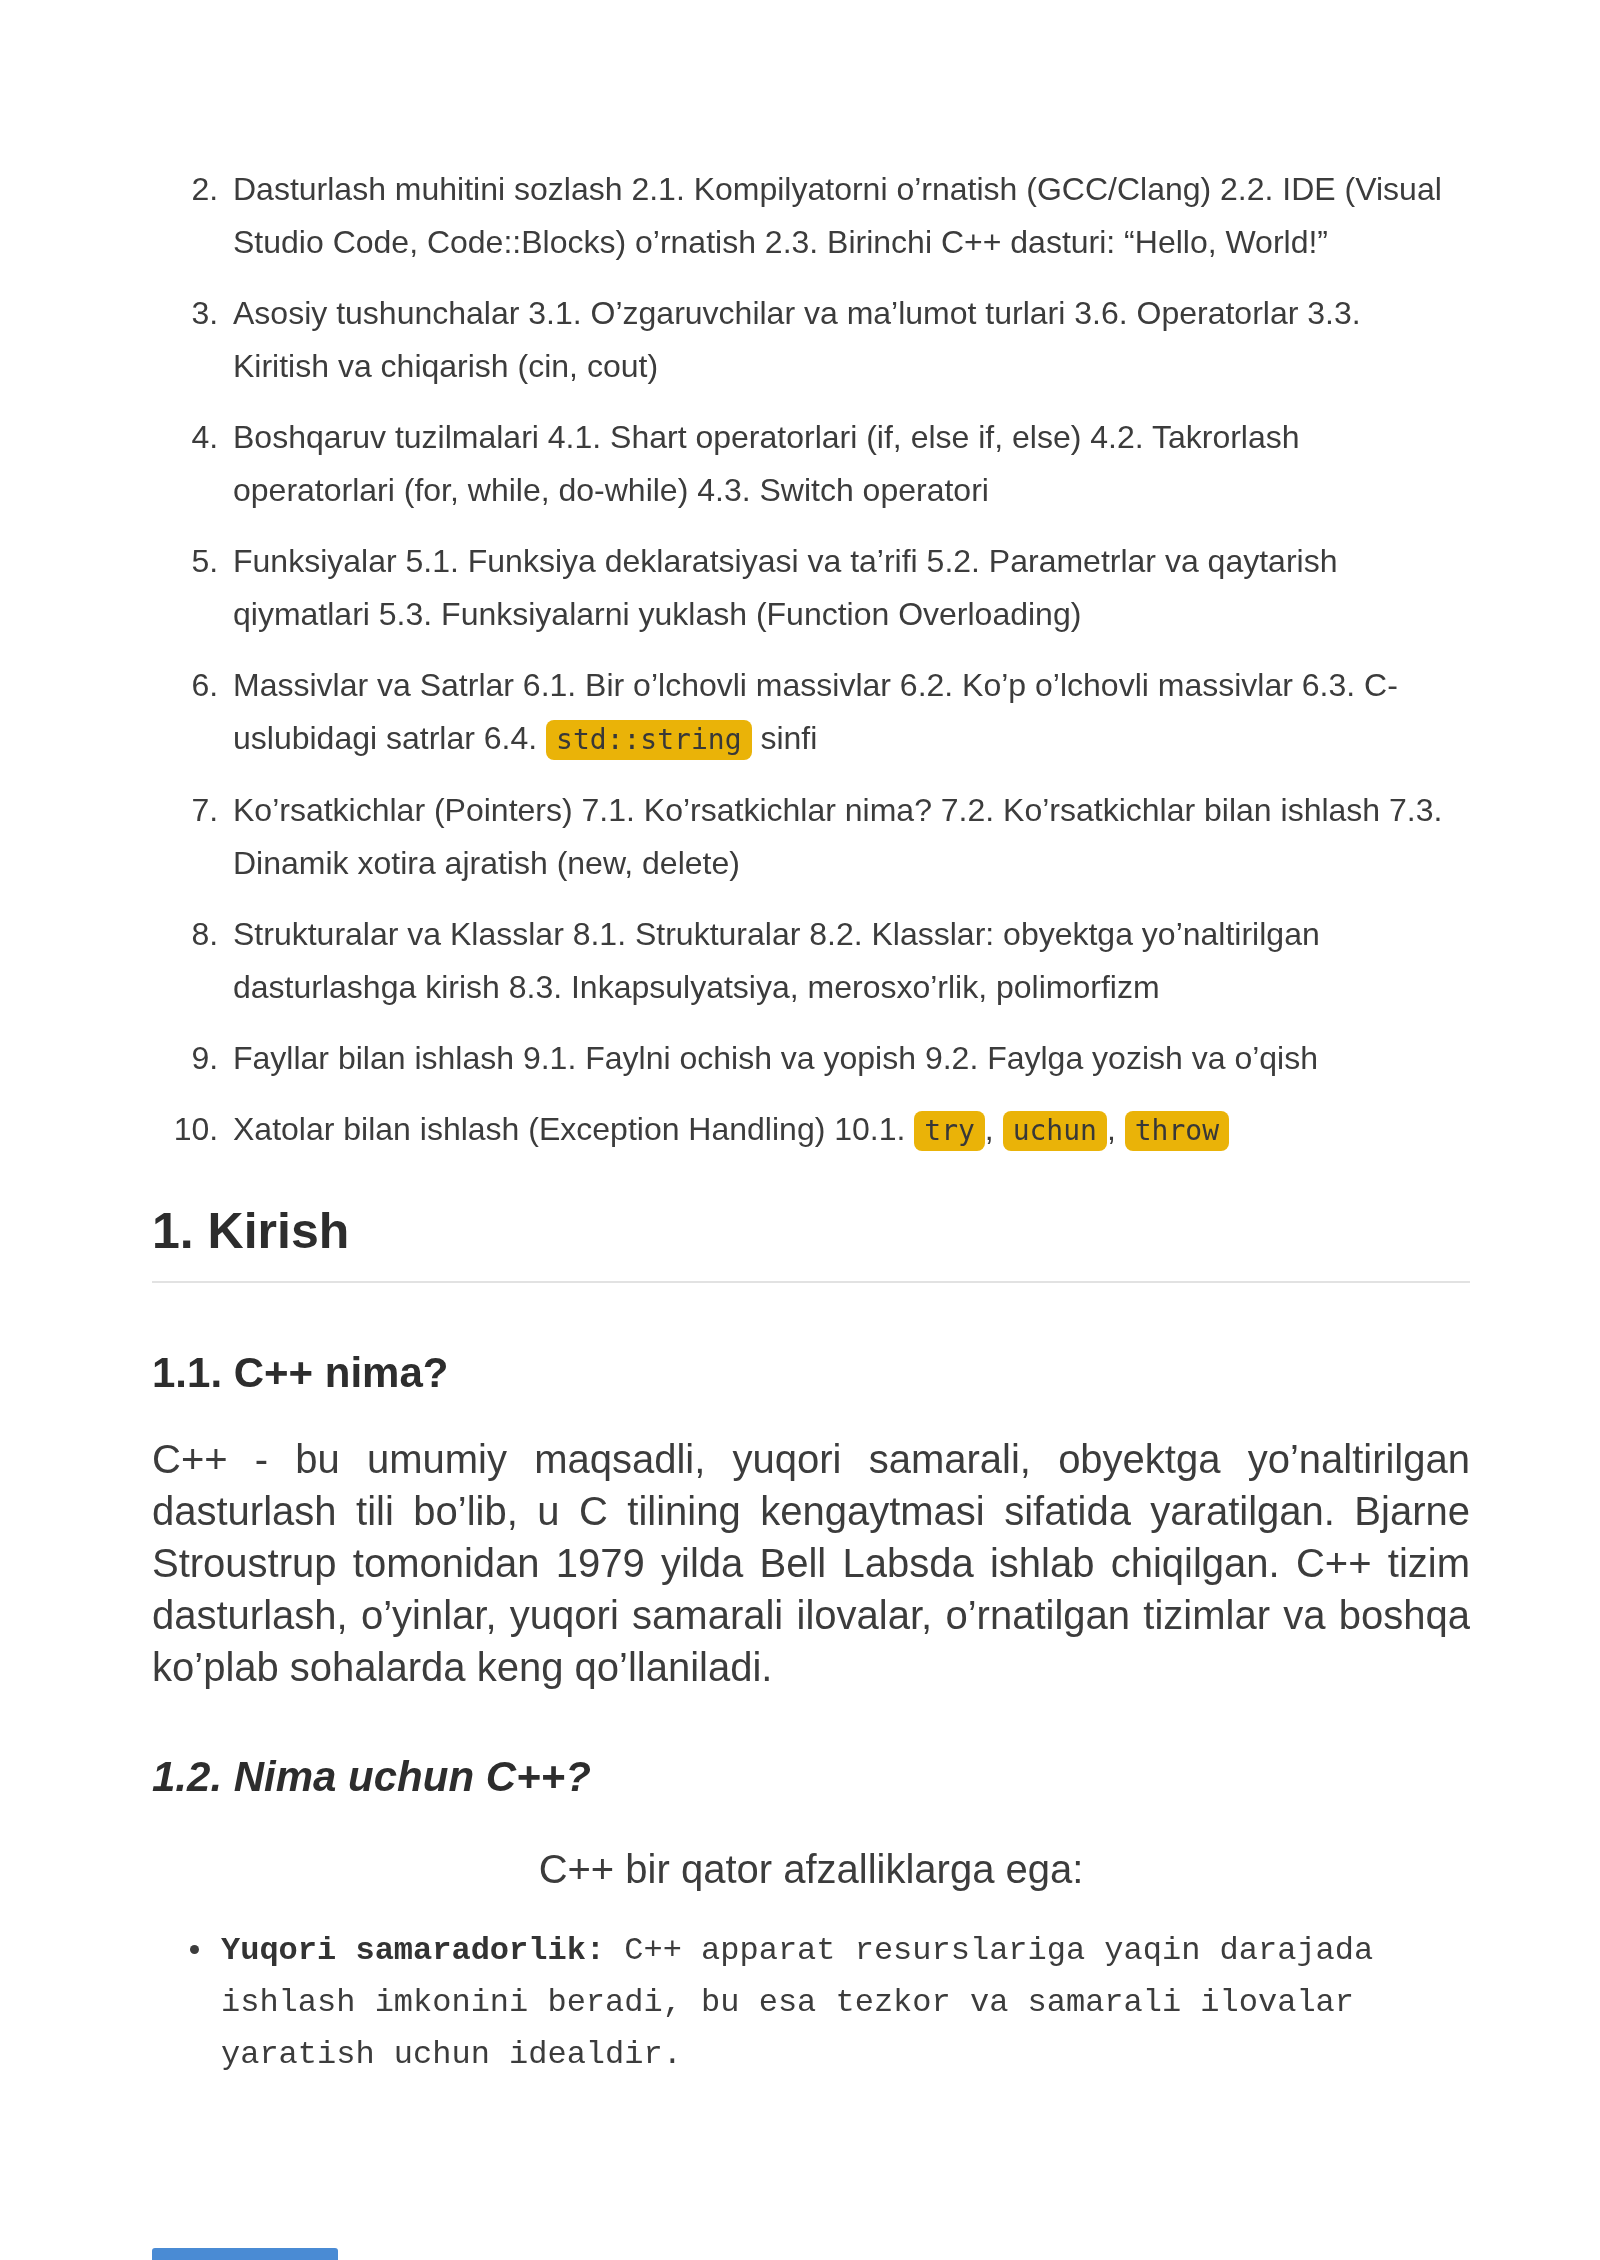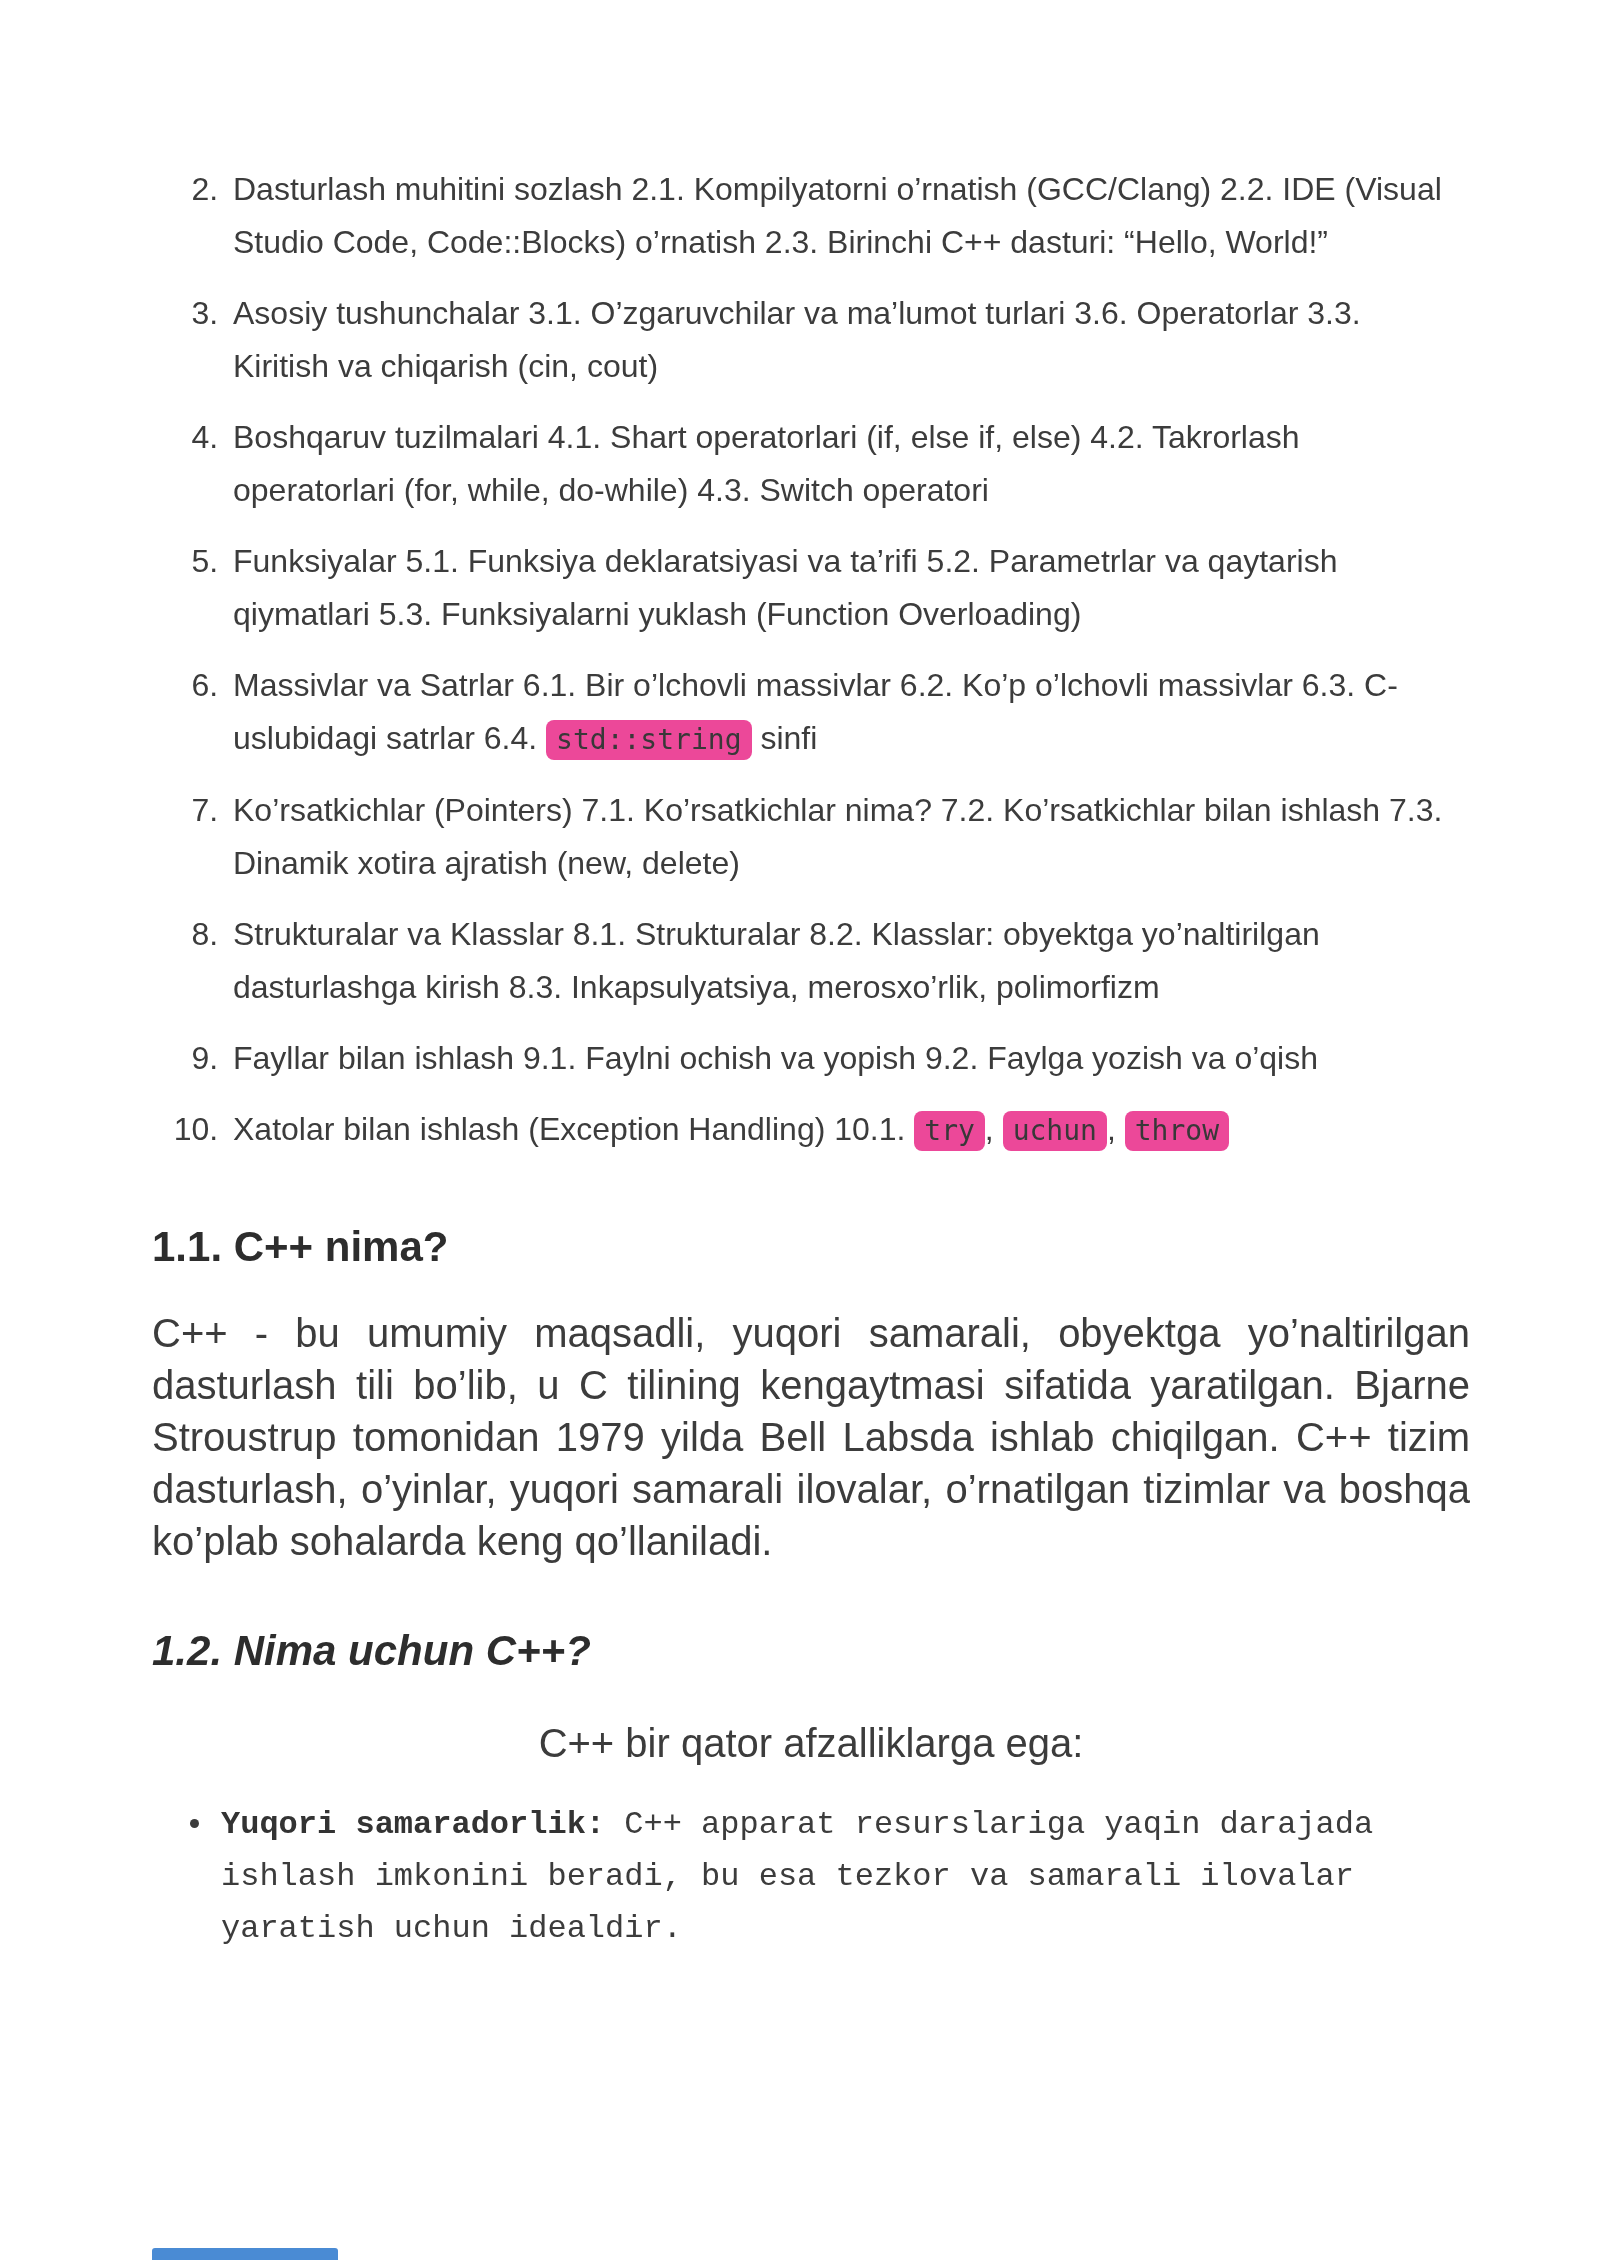--- a/index.html
+++ b/index.html
@@ -30,21 +30,21 @@
   ul.benefits {
     margin: 30px 0 0 0;
     padding: 0 0 0 63px;
     font-size: 32px;
     line-height: 52px;
   }
   ul.benefits > li { padding-left: 6px; font-family: Liberation Mono, monospace; }
   code.inline-code {
     font-family: "DejaVu Sans Mono", "Liberation Mono", monospace;
     font-size: 28px;
-    background: #ec4899;
+    background: #eab308;
     color: #383838;
     border-radius: 8px;
     padding: 3px 10px 4px 10px;
     white-space: nowrap;
   }
   h1.doc-h1 {
     margin: 44px 0 0 0;
     font-size: 50px;
     line-height: 60px;
     font-weight: 700;
@@ -90,20 +90,21 @@
       <li>Asosiy tushunchalar 3.1. O’zgaruvchilar va ma’lumot turlari 3.6. Operatorlar 3.3. Kiritish va chiqarish (cin, cout)</li>
       <li>Boshqaruv tuzilmalari 4.1. Shart operatorlari (if, else if, else) 4.2. Takrorlash operatorlari (for, while, do-while) 4.3. Switch operatori</li>
       <li>Funksiyalar 5.1. Funksiya deklaratsiyasi va ta’rifi 5.2. Parametrlar va qaytarish qiymatlari 5.3. Funksiyalarni yuklash (Function Overloading)</li>
       <li>Massivlar va Satrlar 6.1. Bir o’lchovli massivlar 6.2. Ko’p o’lchovli massivlar 6.3. C-uslubidagi satrlar 6.4. <code class="inline-code">std::string</code> sinfi</li>
       <li>Ko’rsatkichlar (Pointers) 7.1. Ko’rsatkichlar nima? 7.2. Ko’rsatkichlar bilan ishlash 7.3. Dinamik xotira ajratish (new, delete)</li>
       <li>Strukturalar va Klasslar 8.1. Strukturalar 8.2. Klasslar: obyektga yo’naltirilgan dasturlashga kirish 8.3. Inkapsulyatsiya, merosxo’rlik, polimorfizm</li>
       <li>Fayllar bilan ishlash 9.1. Faylni ochish va yopish 9.2. Faylga yozish va o’qish</li>
       <li>Xatolar bilan ishlash (Exception Handling) 10.1. <code class="inline-code">try</code>, <code class="inline-code">uchun</code>, <code class="inline-code">throw</code></li>
     </ol>
 
+  <h1 class="doc-h1">1. Kirish</h1>
 
   <h2 class="doc-h2">1.1. C++ nima?</h2>
 
   <p class="body-p">C++ - bu umumiy maqsadli, yuqori samarali, obyektga yo’naltirilgan dasturlash tili bo’lib, u C tilining kengaytmasi sifatida yaratilgan. Bjarne Stroustrup tomonidan 1979 yilda Bell Labsda ishlab chiqilgan. C++ tizim dasturlash, o’yinlar, yuqori samarali ilovalar, o’rnatilgan tizimlar va boshqa ko’plab sohalarda keng qo’llaniladi.</p>
 
   <h2 class="doc-h2 doc-h2-b">1.2. Nima uchun C++?</h2>
 
   <p class="body-p body-p-intro">C++ bir qator afzalliklarga ega:</p>
 
   <ul class="benefits">

